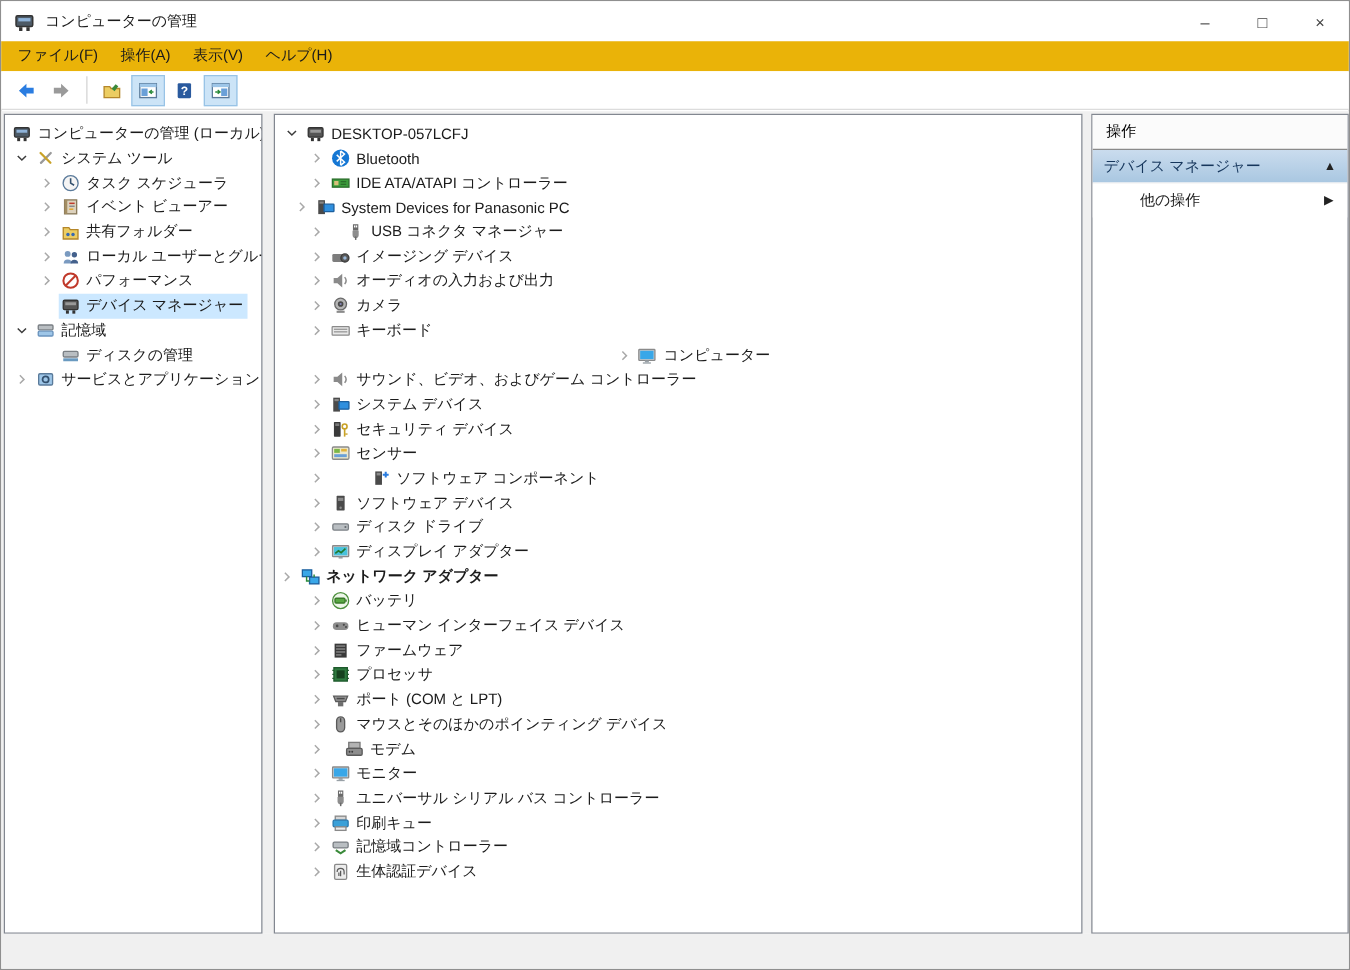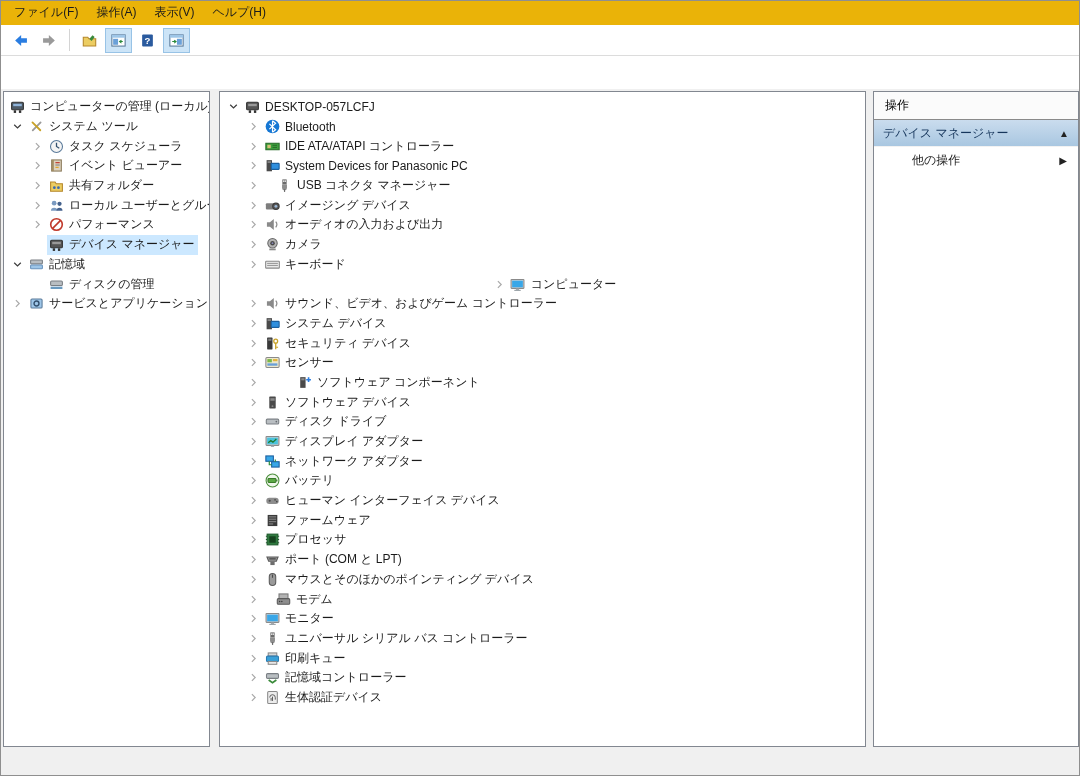--- a/index.html
+++ b/index.html
@@ -56,20 +56,36 @@
   .section-title { flex:1; color:#16365c; }
   .tri { font-size:10px; color:#222; }
   .more-row { height:27px; display:flex; align-items:center; padding:0 11px 0 38px; background:#fff; }
   .more-arrow { margin-left:auto; }
 </style>
 </head>
 <body>
 
 <div class="window-frame">
 
+  <div class="titlebar">
+    <span class="title-icon">
+        <svg viewBox="0 0 14 14">
+          <rect x="1.5" y="3" width="11" height="7" rx="1" fill="#4d5a66" stroke="#333"></rect>
+          <rect x="3" y="4.5" width="8" height="2.2" fill="#8fb3d9"></rect>
+          <rect x="3.5" y="10.5" width="2.2" height="2.5" fill="#333"></rect>
+          <rect x="8.3" y="10.5" width="2.2" height="2.5" fill="#333"></rect>
+        </svg>
+      </span>
+    <span class="title-text">コンピューターの管理</span>
+    <div class="window-controls">
+      <div class="win-btn">–</div>
+      <div class="win-btn">□</div>
+      <div class="win-btn">×</div>
+    </div>
+  </div>
 
   <div class="menubar">
     <span class="menu-item">ファイル(F)</span>
     <span class="menu-item">操作(A)</span>
     <span class="menu-item">表示(V)</span>
     <span class="menu-item">ヘルプ(H)</span>
   </div>
 
   <div class="toolbar" id="toolbar">
       <div class="tb-btn">
@@ -347,21 +363,21 @@
               <svg viewBox="0 0 14 14">
                 <rect x="0.8" y="4" width="12.4" height="6" fill="#3c9e3c" stroke="#2a6e2a"></rect>
                 <rect x="2.2" y="5.4" width="3.2" height="3.2" fill="#d8c07a"></rect>
                 <rect x="7" y="5.4" width="4.2" height="1" fill="#2a6e2a"></rect>
                 <rect x="7" y="7.4" width="4.2" height="1" fill="#2a6e2a"></rect>
               </svg>
             </span>
             <span>IDE ATA/ATAPI コントローラー</span>
           </span>
         </div>
-        <div class="tree-row" style="padding-left: 24px;">
+        <div class="tree-row" style="padding-left: 12px;">
           <span class="chev">
             <svg viewBox="0 0 13 13">
               <path d="M4.6 2.6 L8.5 6.5 L4.6 10.4" stroke="#a9a9a9" stroke-width="1.4" fill="none"></path>
             </svg>
           </span>
           <span class="hl">
             <span class="t-icon">
               <svg viewBox="0 0 14 14">
                 <rect x="1.5" y="2" width="5" height="10.4" fill="#4a4a4a"></rect>
                 <rect x="2.4" y="3" width="3.2" height="1.6" fill="#888"></rect>
@@ -607,21 +623,21 @@
               <svg viewBox="0 0 14 14">
                 <rect x="1" y="2.4" width="12" height="8.2" rx="0.5" fill="#cfd4d8" stroke="#8a8a8a"></rect>
                 <rect x="2" y="3.4" width="10" height="6.2" fill="#49c2dc"></rect>
                 <path d="M3 8.2 l2.4 -2 l2 1.4 l3.2 -3" stroke="#1f7a2f" stroke-width="1.2" fill="none"></path>
                 <rect x="5.5" y="10.6" width="3" height="1.4" fill="#98a0a6"></rect>
               </svg>
             </span>
             <span>ディスプレイ アダプター</span>
           </span>
         </div>
-        <div class="tree-row" style="padding-left: 24px;">
+        <div class="tree-row" style=" font-weight: bold;">
           <span class="chev">
             <svg viewBox="0 0 13 13">
               <path d="M4.6 2.6 L8.5 6.5 L4.6 10.4" stroke="#a9a9a9" stroke-width="1.4" fill="none"></path>
             </svg>
           </span>
           <span class="hl">
             <span class="t-icon">
               <svg viewBox="0 0 14 14">
                 <rect x="0.8" y="1.8" width="7" height="5" fill="#39a7e8" stroke="#1b5f9e"></rect>
                 <rect x="6.2" y="7.2" width="7" height="5" fill="#39a7e8" stroke="#1b5f9e"></rect>

